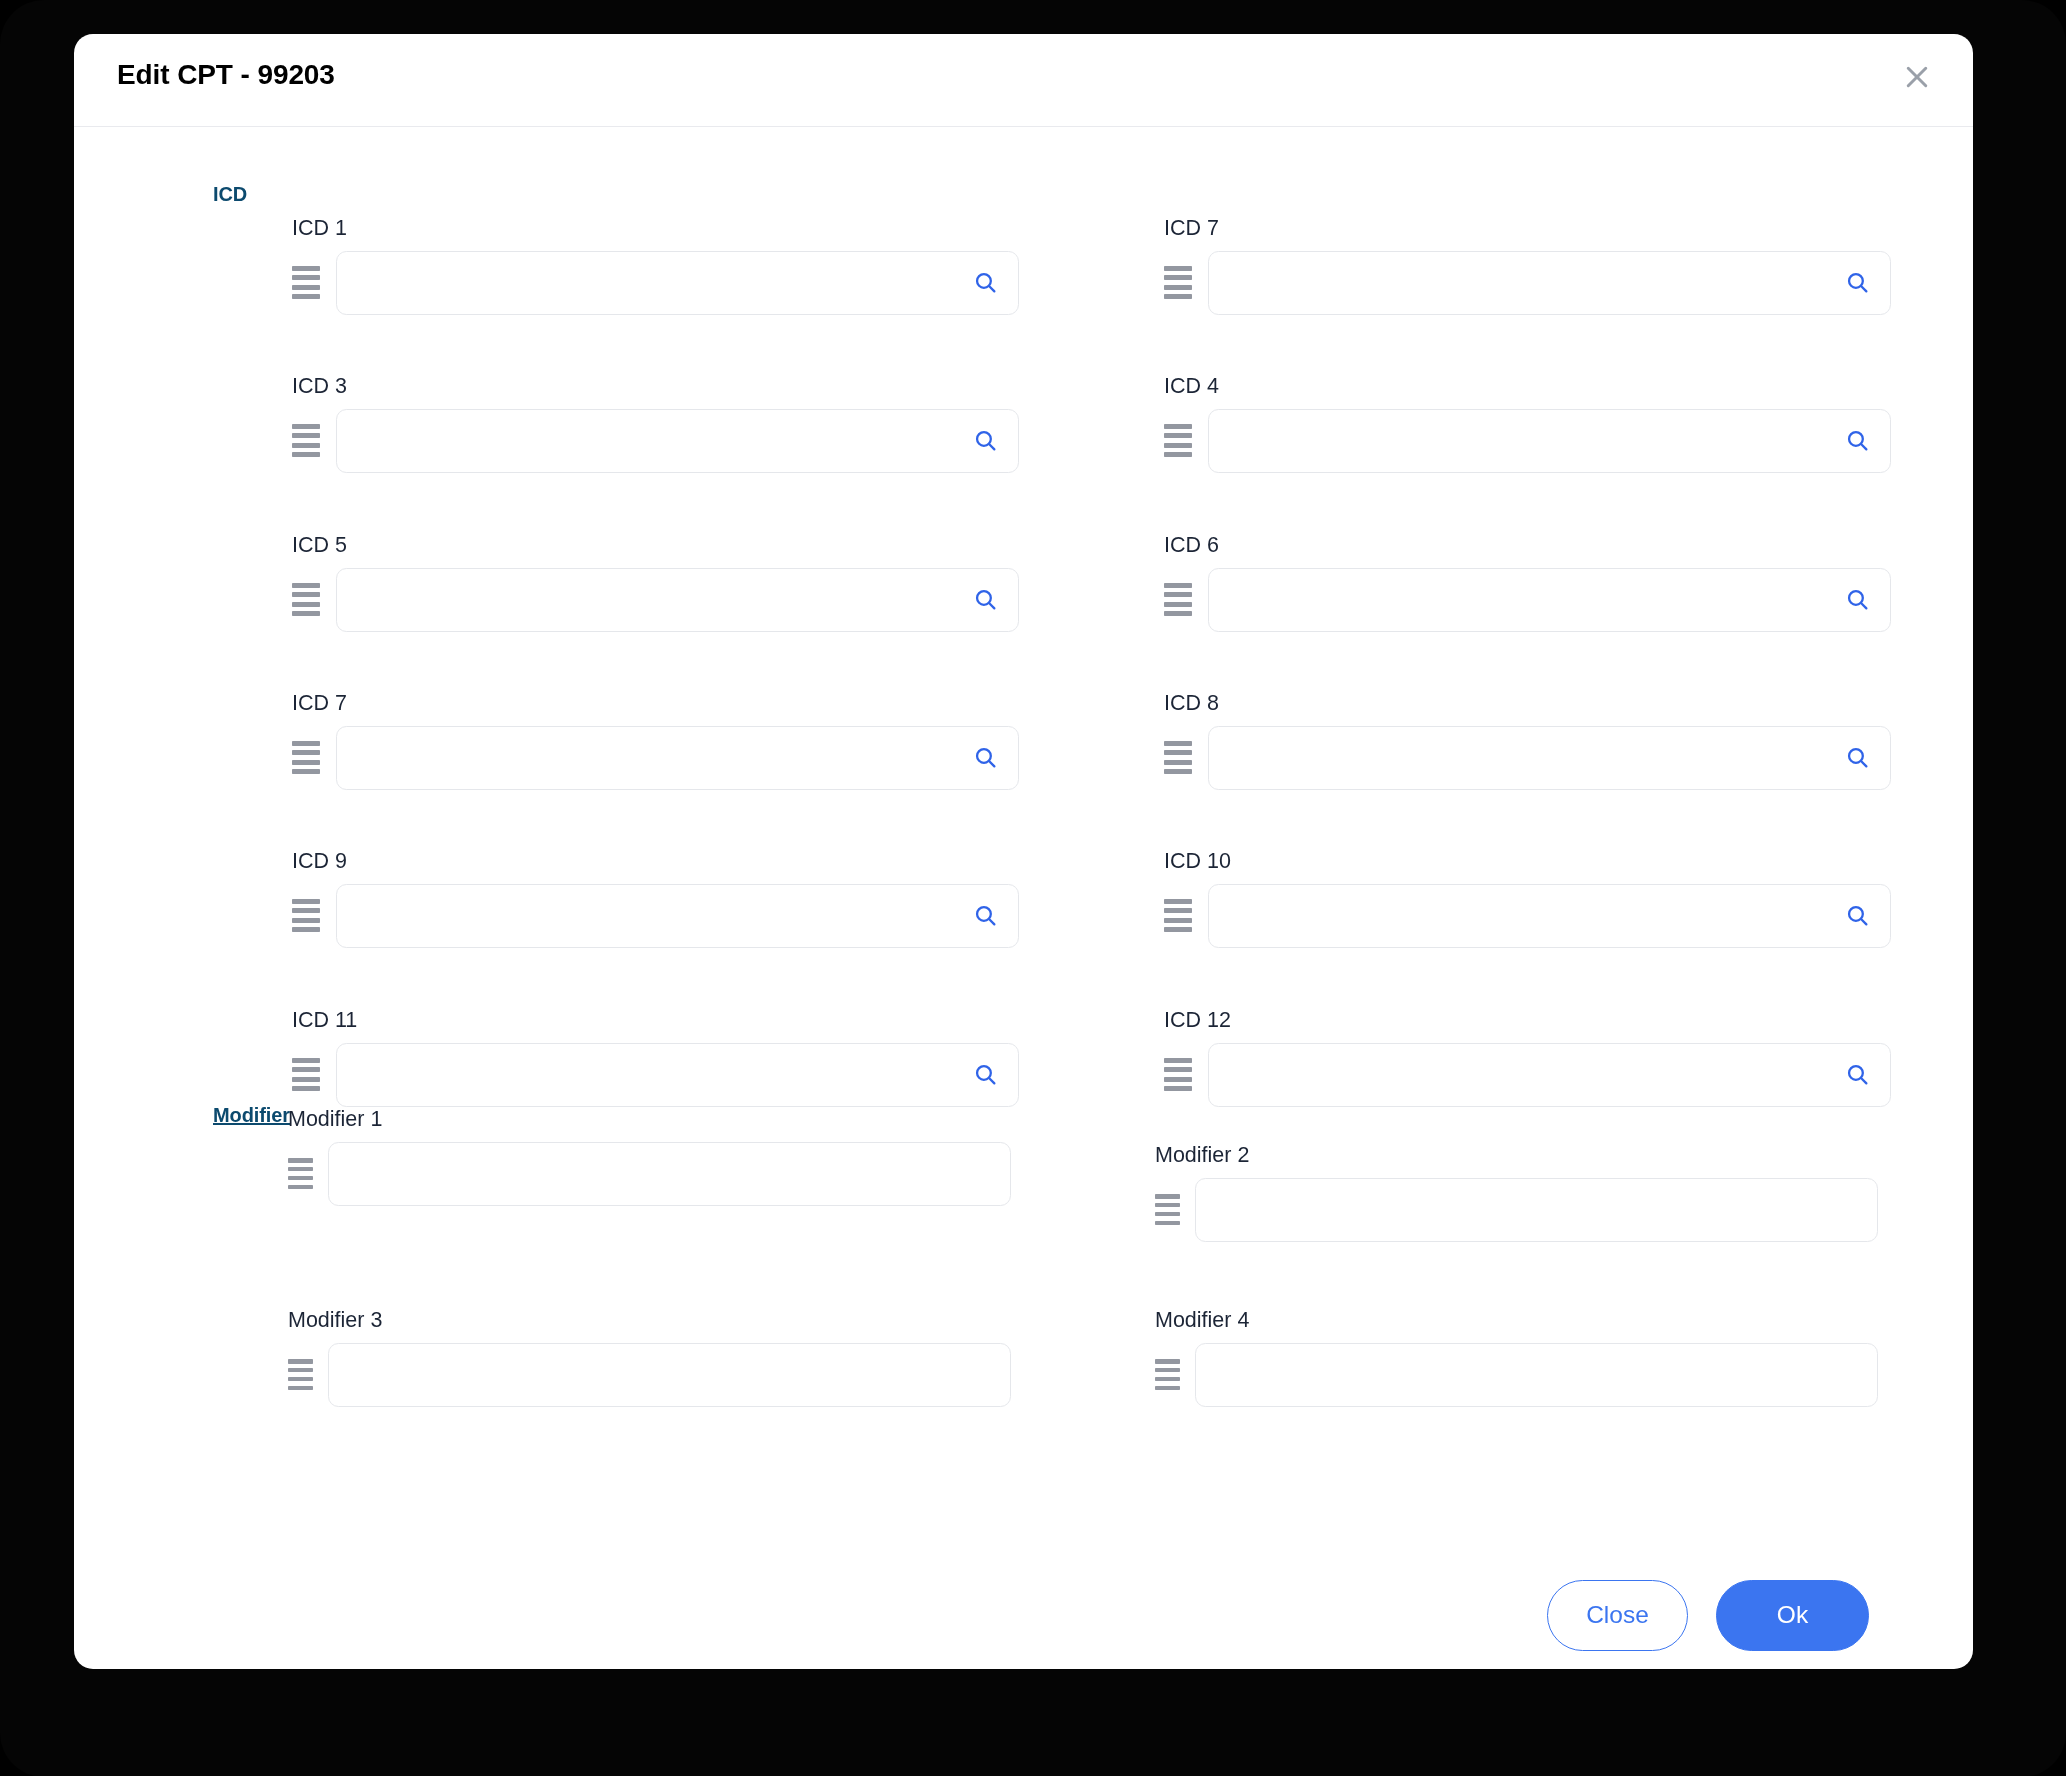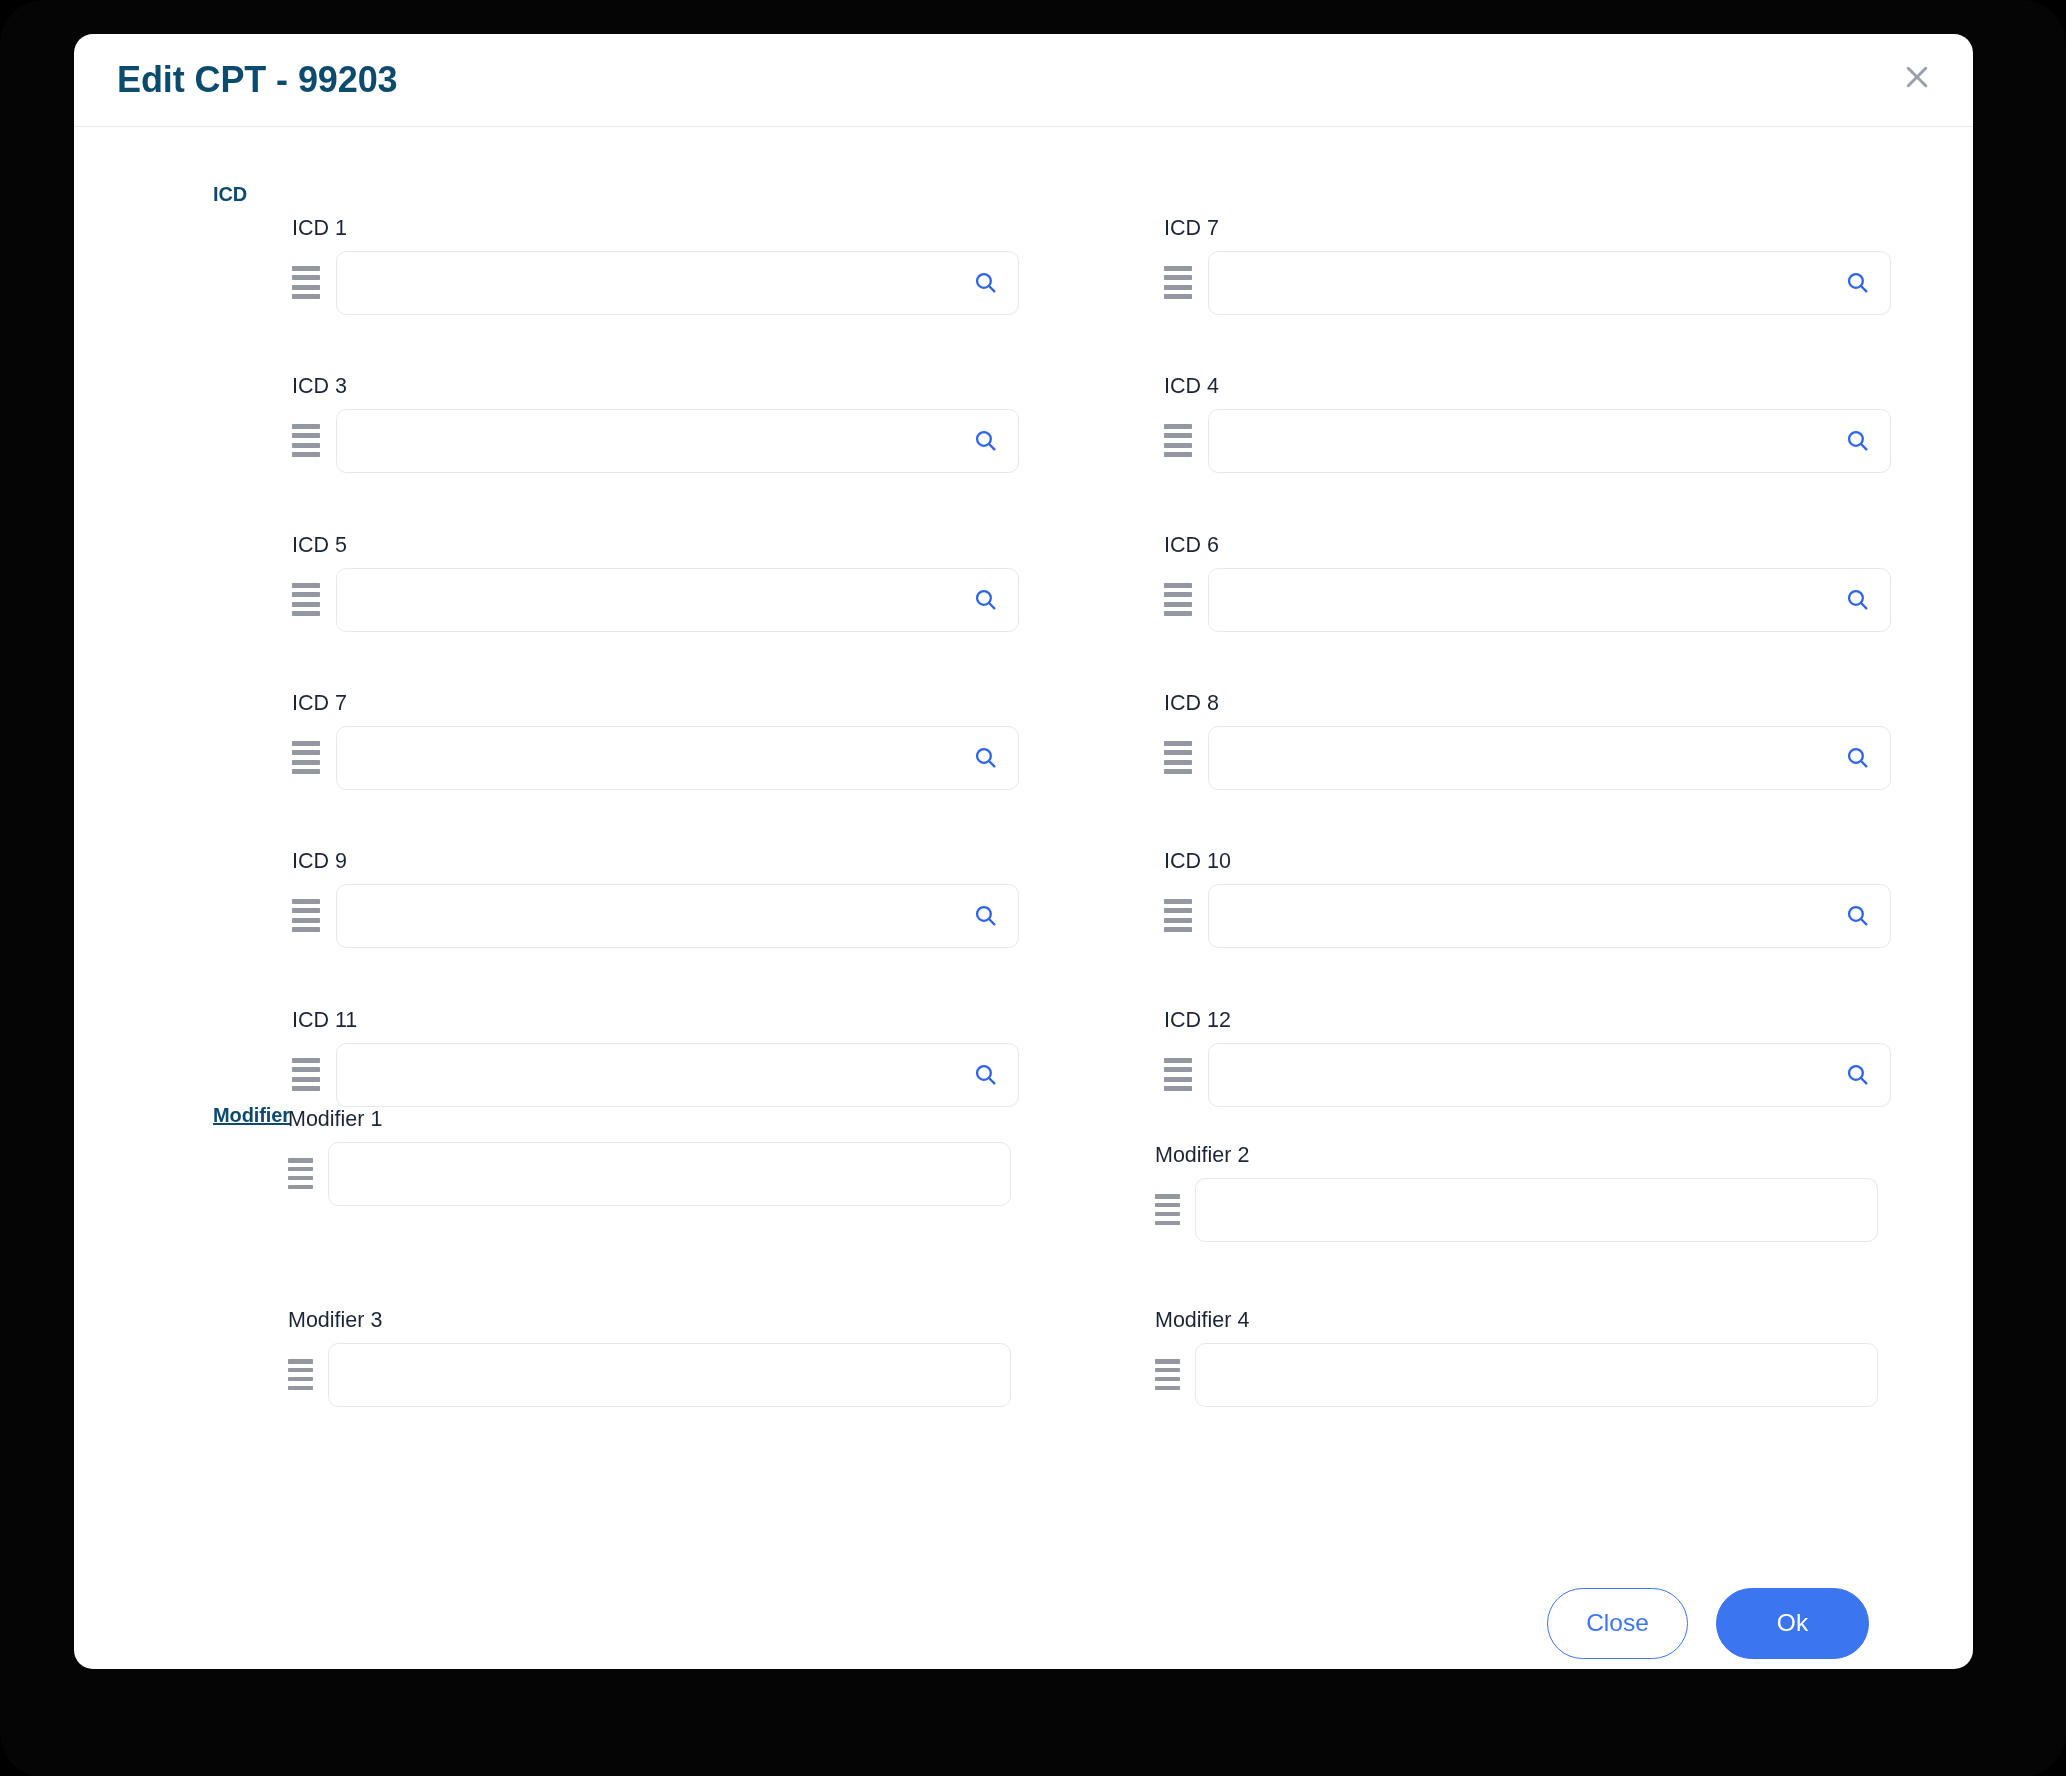--- a/index.html
+++ b/index.html
@@ -37,23 +37,23 @@
   
   #modal-header {
     position: relative;
     height: 93px;
     border-bottom: 1.5px solid #e9eaee;
   }
   #dialog-title {
     position: absolute;
     left: 43px;
     top: 25px;
-    font-size: 36px;
+    font-size: 28px;
     font-weight: bold;
-    color: #0c4a6e;
+    color: #000000;
     letter-spacing: -0.1px;
   }
   #close-btn {
     position: absolute;
     right: 33px;
     top: 19px;
     width: 47px;
     height: 47px;
     border: none;
     background: transparent;
@@ -153,21 +153,21 @@
     align-items: center;
     justify-content: center;
     cursor: pointer;
   }
   .search-icon svg { display: block; }
 
   
   #modal-footer {
     position: absolute;
     right: 104px;
-    bottom: 8px;
+    bottom: 16px;
     display: flex;
     align-items: flex-start;
     gap: 28px;
   }
   .btn {
     font-family: "Liberation Sans", sans-serif;
     font-size: 24.5px;
     border-radius: 74px;
     cursor: pointer;
     line-height: 1;

